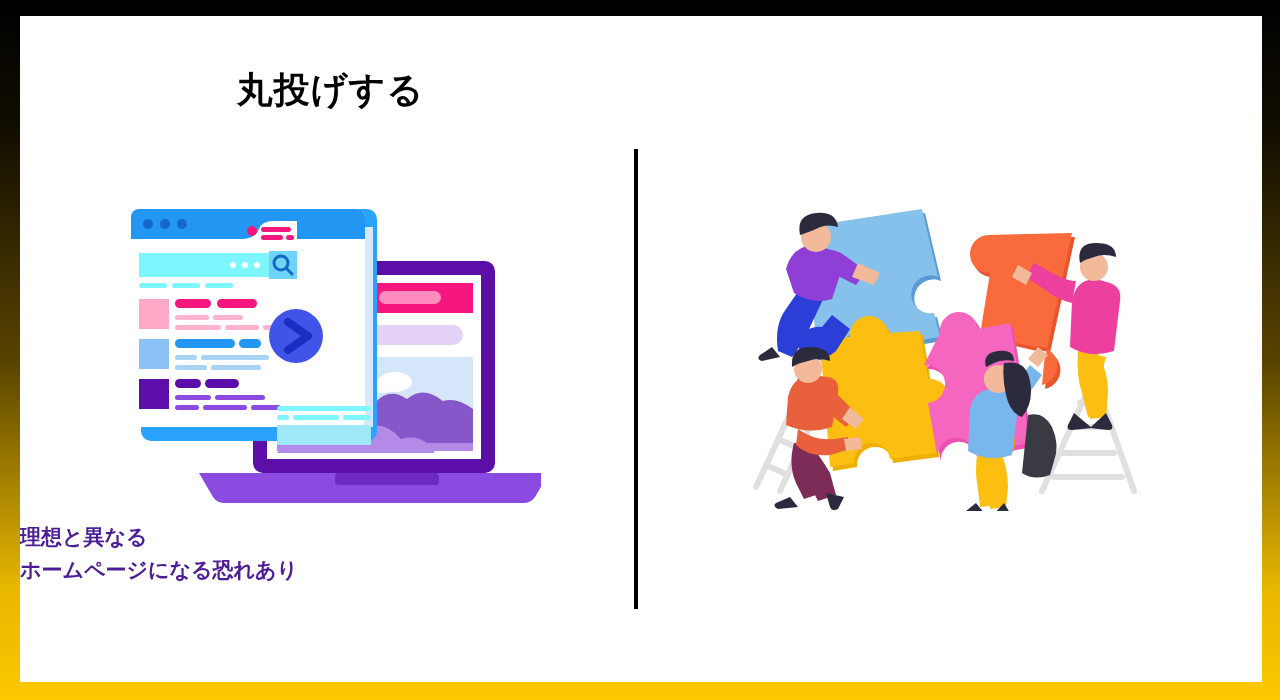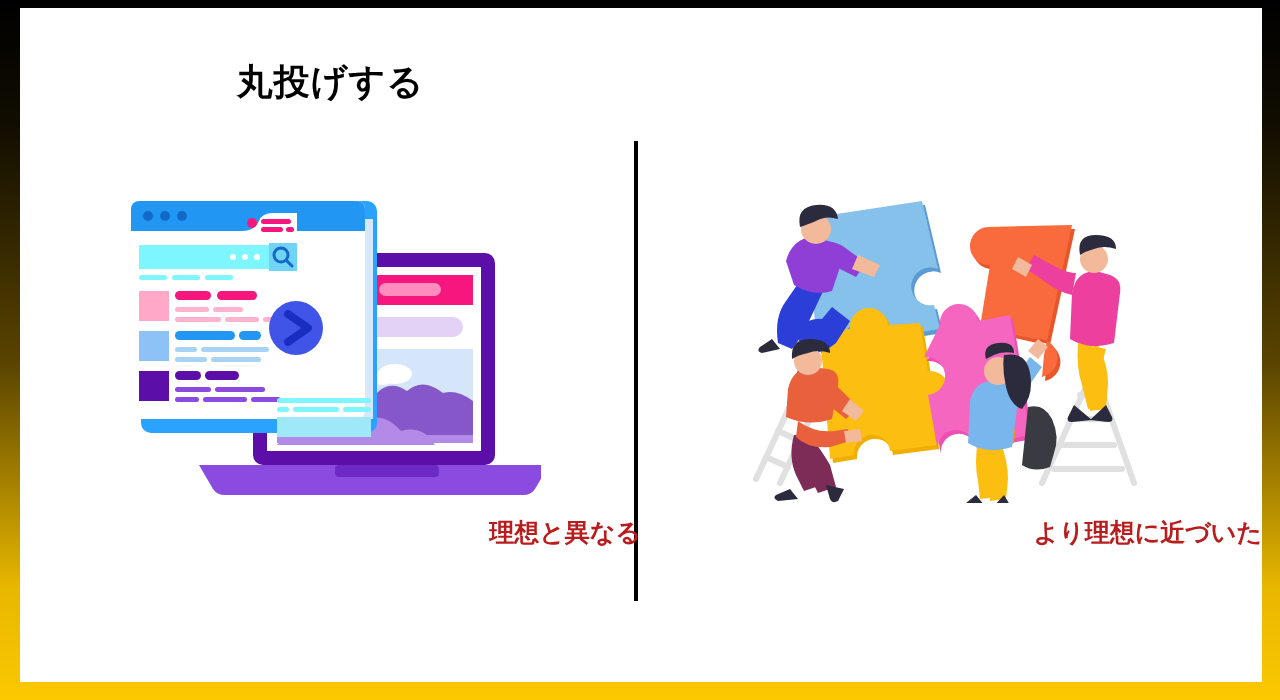--- a/index.html
+++ b/index.html
@@ -8,21 +8,21 @@
     width:1280px;height:700px;
     background:#ffffff;
     font-family:"Liberation Sans","DejaVu Sans",sans-serif;
     overflow:hidden;
   }
   .slide{
     position:relative;
     width:1280px;height:700px;
     box-sizing:border-box;
     background:linear-gradient(180deg,#000000 0%,#110d00 18%,#5a4400 52%,#e8b700 84%,#fcc800 100%);
-    padding:8px 18px 18px 20px;
+    padding:16px 18px 18px 20px;
   }
   .canvas{
     position:relative;
     width:100%;height:100%;
     background:#ffffff;
     overflow:hidden;
   }
   .divider{
     position:absolute;
     left:614px;top:133px;
@@ -43,24 +43,24 @@
     text-align:center;
     font-size:36px;
     font-weight:bold;
     color:#000000;
     letter-spacing:1px;
     line-height:1;
   }
   .col-caption{
     position:absolute;
     top:505px;left:0;right:0;
-    text-align:right;
-    font-size:25px;
+    text-align:left;
+    font-size:21px;
     font-weight:bold;
-    color:#b91c1c;
+    color:#4c1d95;
     line-height:1.55;
   }
   .art{
     position:absolute;
     top:175px;left:50%;
     transform:translateX(-50%);
     width:420px;height:320px;
   }
   .art svg{display:block;width:100%;height:100%;}
 </style>
@@ -202,20 +202,21 @@
 
           <g>
             <circle cx="175" cy="145" r="27" fill="#4055e8"></circle>
             <path d="M167 131 L187 145 L167 159" fill="none" stroke="#1a2ec4" stroke-width="8" stroke-linecap="round" stroke-linejoin="round"></path>
           </g>
         </svg>
       </div>
 
       <div class="col-caption">
         <div>理想と異なる</div>
+        <div>ホームページになる恐れあり</div>
       </div>
     </div>
 
     <div class="col col-right">
 
 
       <div class="art">
         <svg viewBox="0 0 420 320" xmlns="http://www.w3.org/2000/svg">
 
           <g stroke="#e0e0e0" stroke-width="6" stroke-linecap="round" fill="none">
@@ -319,18 +320,17 @@
             <circle cx="256" cy="188" r="14" fill="#f2b99a"></circle>
             <path d="M262 172 q22 -4 26 18 q4 22 -8 36 q-12 -4 -16 -22 q-4 -18 -2 -32 Z" fill="#2b2b3d"></path>
             <path d="M244 176 q-4 -14 12 -16 q16 -2 16 10 q-12 -2 -20 2 Z" fill="#2b2b3d"></path>
             <path d="M234 312 l-10 8 q-3 4 3 5 l16 -2 Z" fill="#2b2b3d"></path>
             <path d="M262 312 l6 10 q2 5 -4 5 l-14 -2 Z" fill="#2b2b3d"></path>
           </g>
         </svg>
       </div>
 
       <div class="col-caption">
-        <div>より理想に近づいた</div>
       </div>
     </div>
 
   </div>
 </div>
 
 </body></html>

